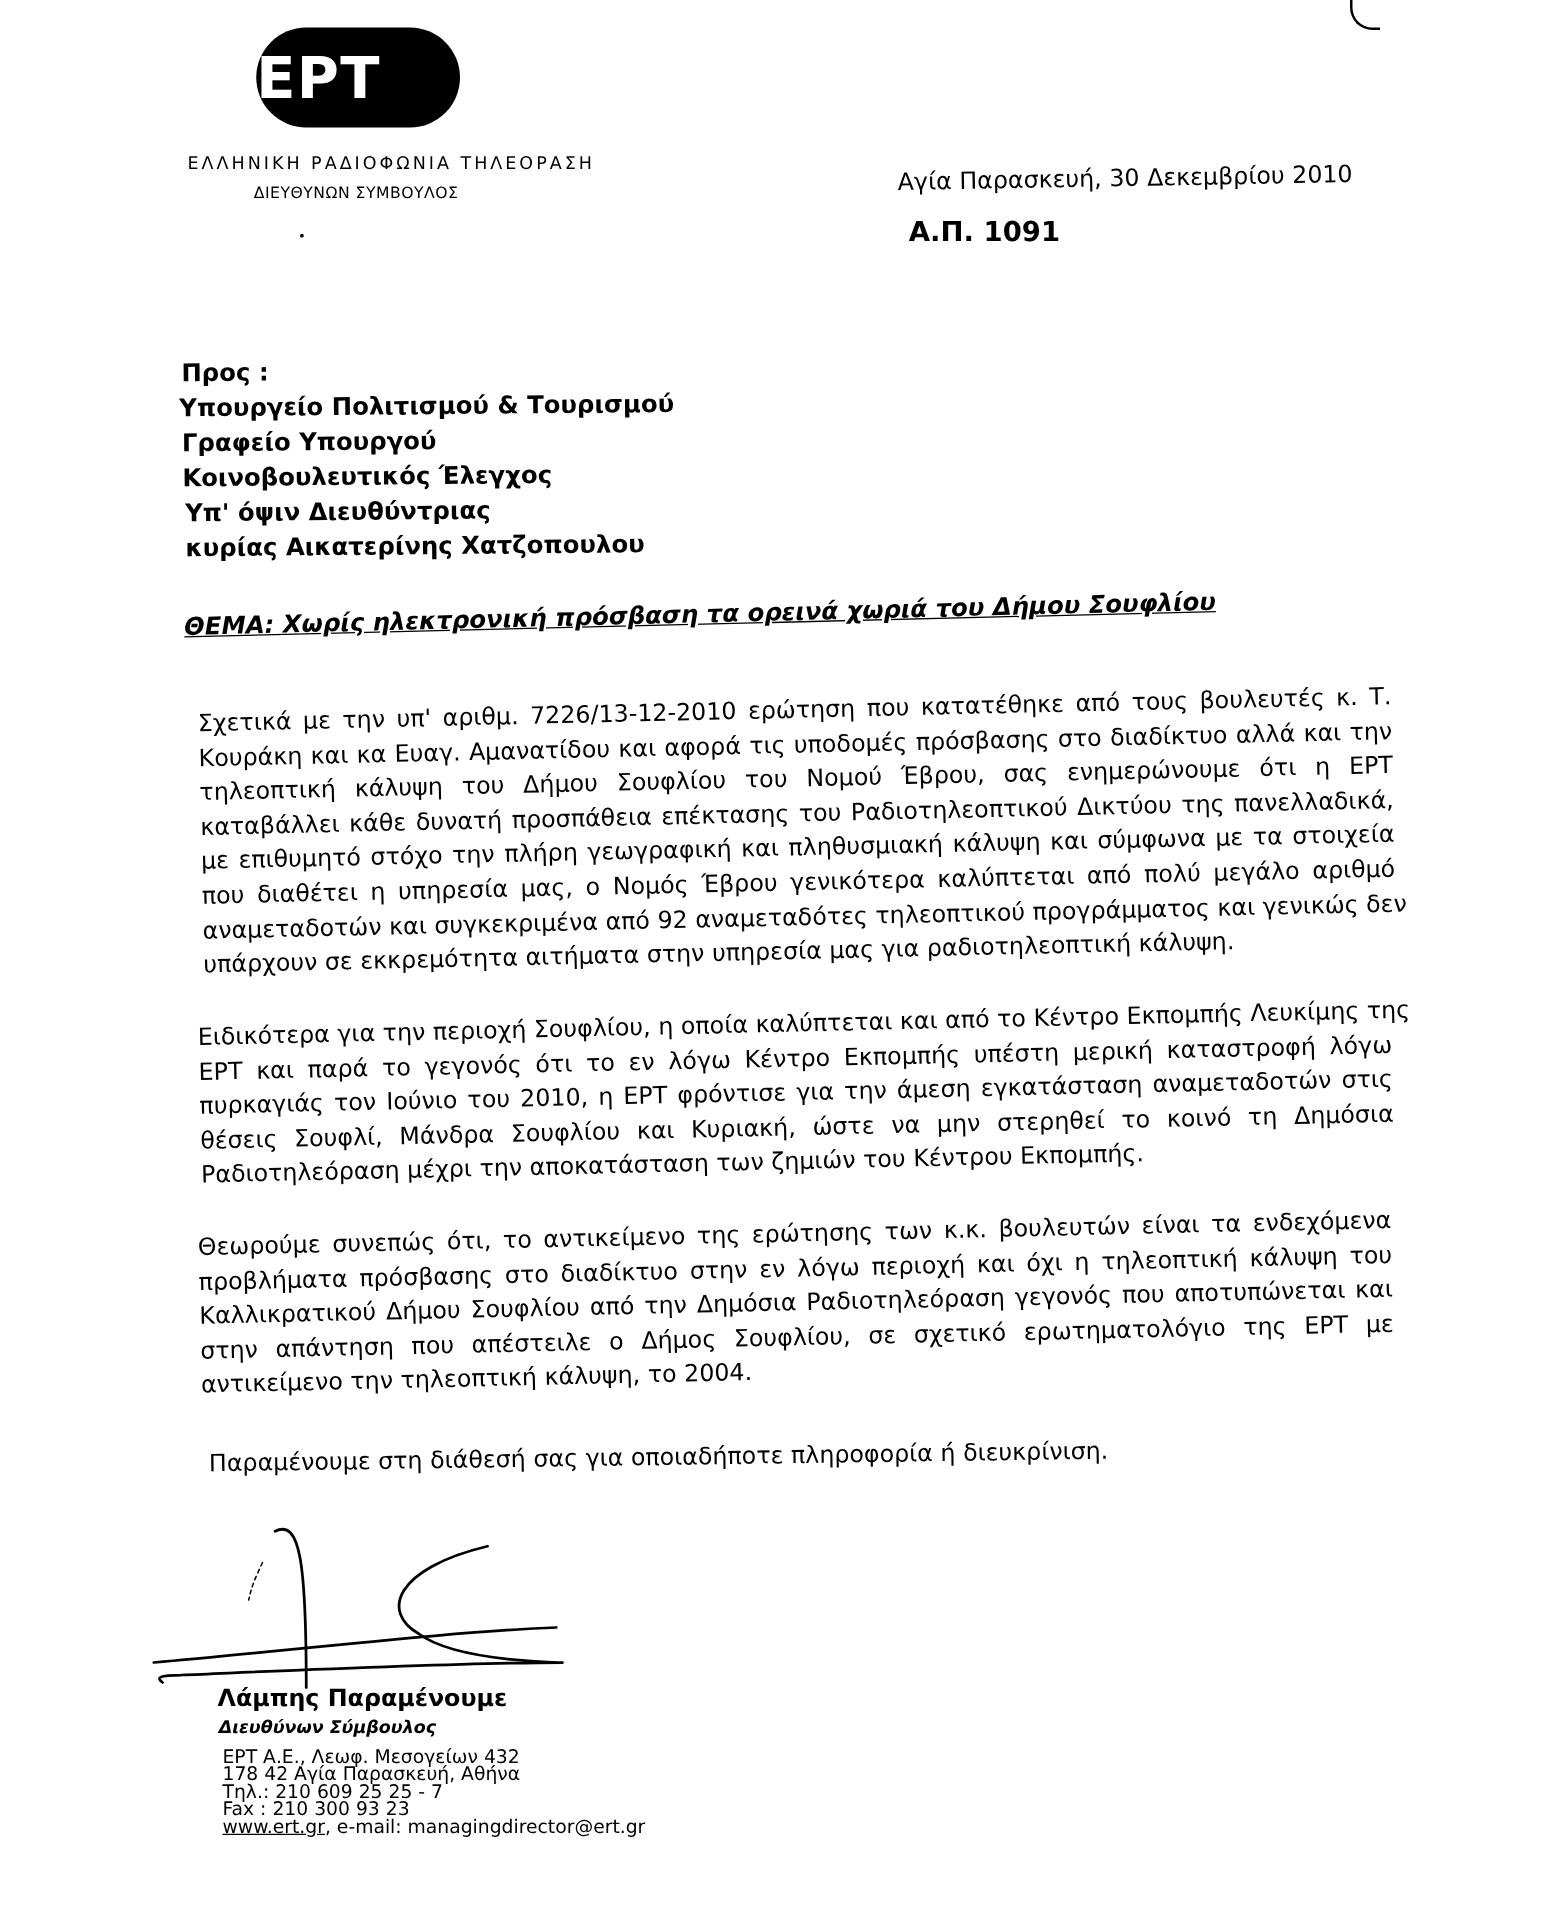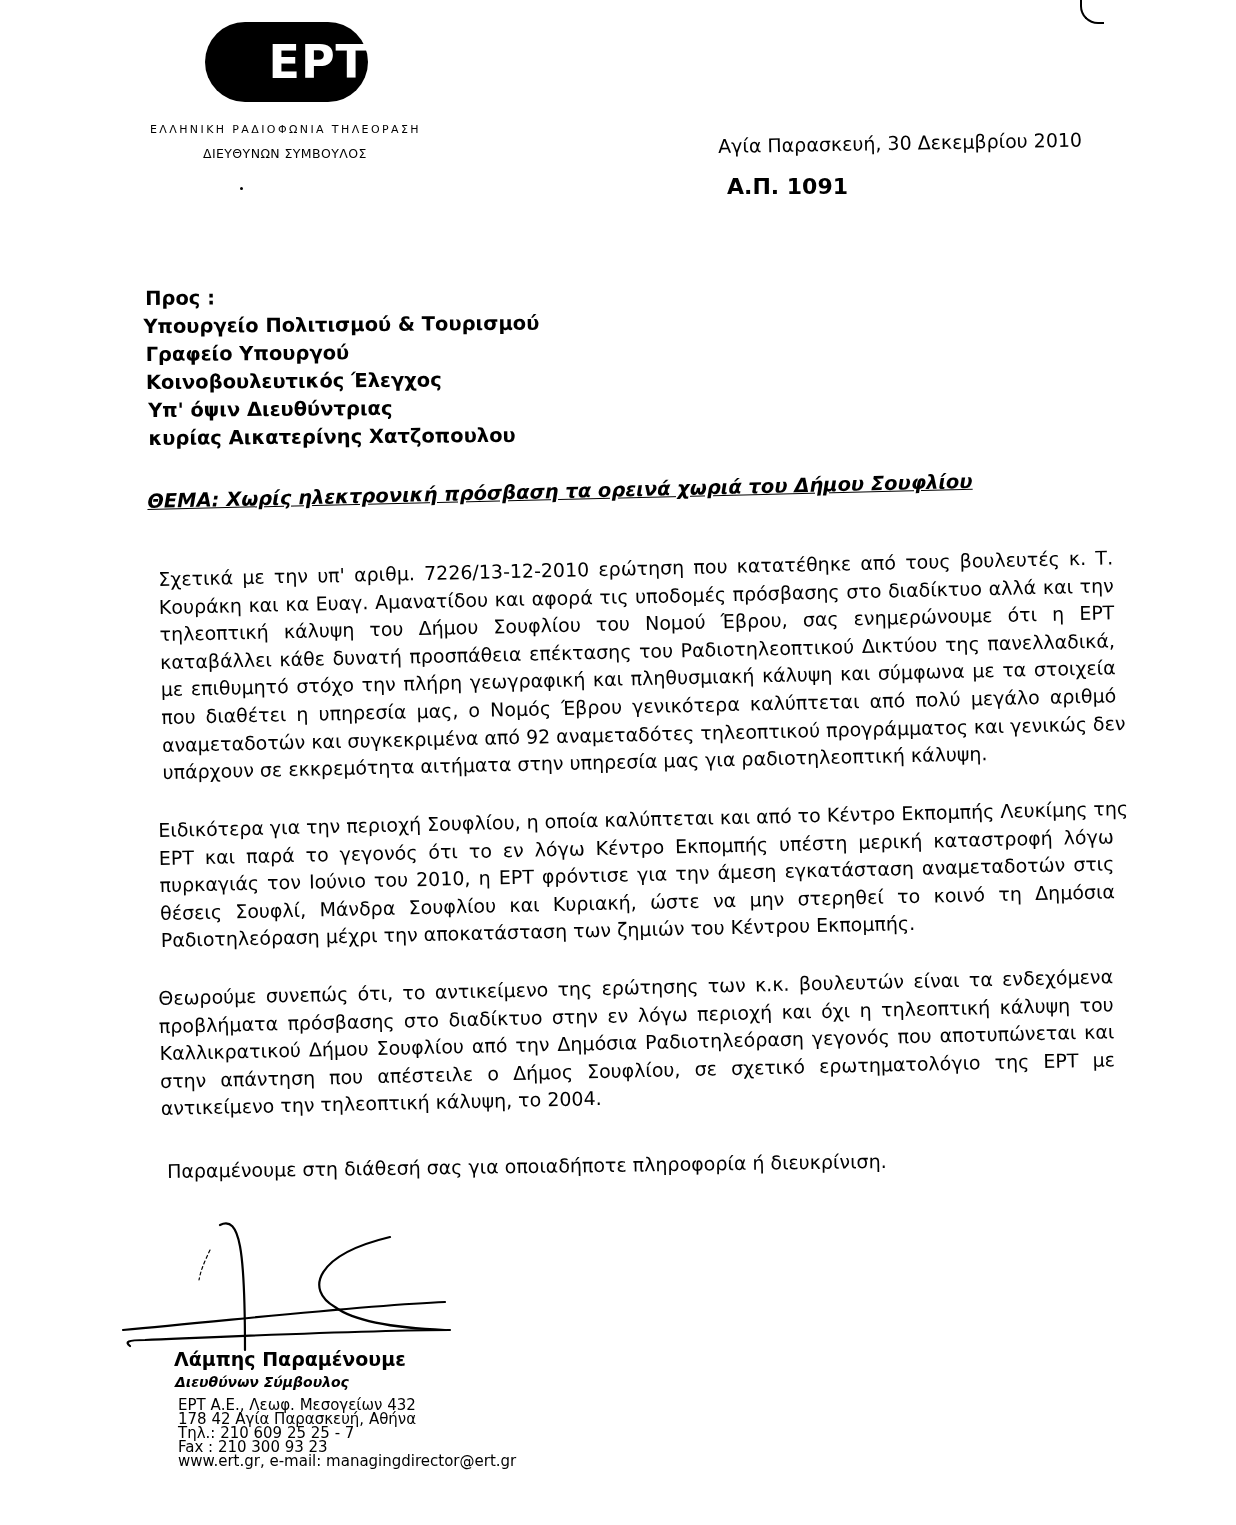--- a/index.html
+++ b/index.html
@@ -1,20 +1,20 @@
 <!DOCTYPE html>
 <html><head>
   <meta charset="utf-8">
   <style>
     html, body { margin: 0; padding: 0; background: #ffffff; }
     body { width: 1236px; height: 1525px; position: relative; overflow: hidden; color: #000; font-family: "DejaVu Sans", sans-serif; }
     .abs { position: absolute; }
-    .logo-pill { left: 205px; top: 22px; width: 163px; height: 80px; background: #000; border-radius: 40px; display: flex; align-items: center; justify-content: flex-end; }
+    .logo-pill { left: 205px; top: 22px; width: 163px; height: 80px; background: #000; border-radius: 40px; display: flex; align-items: center; justify-content: flex-start; }
     .logo-text { color: #fff; font-family: "DejaVu Sans", sans-serif; font-weight: bold; font-size: 46px; letter-spacing: 1px; }
-    .org-name { left: 150px; top: 123px; font-size: 11px; letter-spacing: 2.4px; font-family: "DejaVu Sans", sans-serif; }
+    .org-name { left: 150px; top: 123px; font-size: 14px; letter-spacing: 2.4px; font-family: "DejaVu Sans", sans-serif; }
     .org-role { left: 203px; top: 146px; font-size: 12.5px; letter-spacing: 0.4px; font-family: "DejaVu Sans", sans-serif; text-align: center; }
     .dot { left: 240px; top: 187px; width: 3px; height: 3px; background: #000; border-radius: 50%; }
     .corner-mark { left: 1080px; top: 0px; width: 22px; height: 22px; border-left: 2px solid #000; border-bottom: 2px solid #000; border-bottom-left-radius: 18px; border-top: none; border-right: none; }
     .date-line { left: 718px; top: 135px; font-size: 19px; transform: rotate(-1deg); transform-origin: left top; }
     .ref-line { left: 727px; top: 174px; font-size: 22px; font-weight: bold; }
     .recipients { left: 145px; top: 285px; font-size: 19.5px; font-weight: bold; line-height: 28px; transform: rotate(-0.5deg); transform-origin: left top; }
     .recipients div { white-space: nowrap; }
     .recipients .r1 { margin-left: -2px; }
     .recipients .r2, .recipients .r3 { margin-left: 0px; }
     .recipients .r4, .recipients .r5 { margin-left: 2px; }
@@ -23,21 +23,21 @@
     .para div { white-space: nowrap; text-align-last: justify; text-align: justify; }
     .para div.last { text-align-last: left; }
     .p1 { top: 566px; transform: rotate(-1.3deg); }
     .p2 { top: 817px; transform: rotate(-1.3deg); }
     .p3 { top: 985px; transform: rotate(-1.3deg); }
     .closing { left: 167px; top: 1160px; font-size: 19px; white-space: nowrap; transform: rotate(-0.8deg); transform-origin: left top; }
     .signature { left: 115px; top: 1210px; width: 360px; height: 150px; }
     .signer-name { left: 174px; top: 1348px; font-size: 19px; font-weight: bold; }
     .signer-title { left: 175px; top: 1374px; font-size: 14px; font-weight: bold; font-style: italic; }
     .footer { left: 178px; top: 1398px; font-size: 15px; line-height: 14px; font-family: "DejaVu Sans", sans-serif; }
-    .footer .link { }
+    .footer .link { text-decoration: underline; }
   </style>
 </head>
 <body>
 
 <div class="abs logo-pill">
   <span class="logo-text">ΕΡΤ</span>
 </div>
 <div class="abs org-name">ΕΛΛΗΝΙΚΗ ΡΑΔΙΟΦΩΝΙΑ ΤΗΛΕΟΡΑΣΗ</div>
 <div class="abs org-role">ΔΙΕΥΘΥΝΩΝ ΣΥΜΒΟΥΛΟΣ</div>
 <div class="abs dot"></div>

